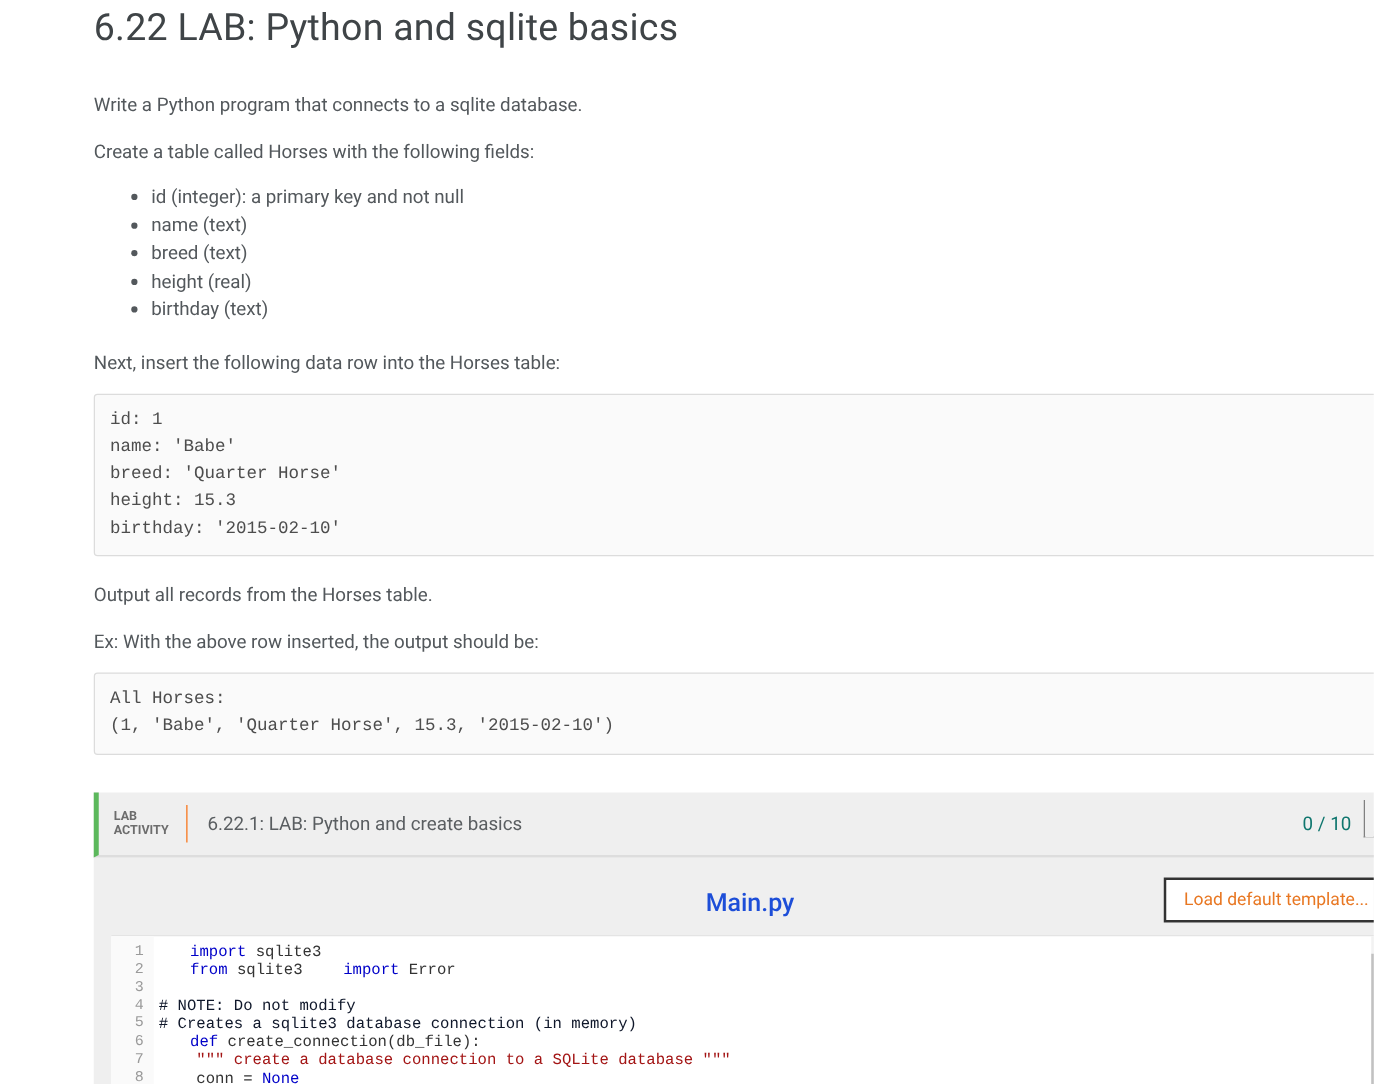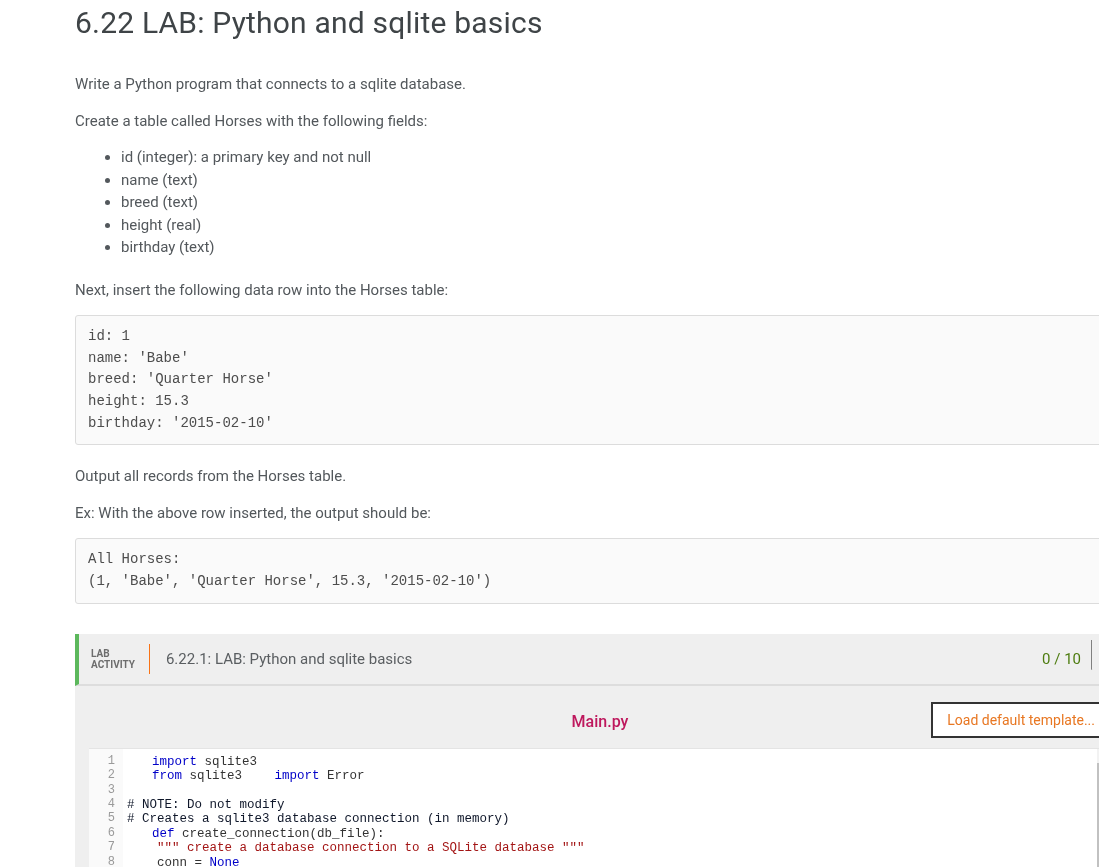--- a/index.html
+++ b/index.html
@@ -75,21 +75,21 @@
     align-items: center;
   }
   .lab-bar .lab-name {
     font-size: 15px;
     color: #5a5e61;
     padding-left: 16px;
     flex: 1;
   }
   .lab-bar .score {
     font-size: 15px;
-    color: #4d7c0f;
+    color: #0f766e;
     padding-right: 10px;
   }
   .lab-bar .bookmark {
     width: 24px;
     height: 30px;
     border: 1.5px solid #808080;
     border-top: none;
     position: relative;
     margin-right: 10px;
     margin-top: -8px;
@@ -113,23 +113,23 @@
   .editor-header {
     position: relative;
     text-align: center;
     height: 36px;
     display: flex;
     align-items: center;
     justify-content: center;
     margin-bottom: 8px;
   }
   .editor-header .filename {
-    font-size: 16px;
+    font-size: 20px;
     font-weight: 500;
-    color: #be185d;
+    color: #1d4ed8;
   }
   .load-template-btn {
     position: absolute;
     right: 0;
     top: -2px;
     background: #fff;
     border: 2px solid #333;
     color: #e87722;
     font-size: 14px;
     padding: 8px 14px;
@@ -219,21 +219,21 @@
     <p class="body-text">Ex: With the above row inserted, the output should be:</p>
 
     <pre class="code-block">All Horses:
 (1, 'Babe', 'Quarter Horse', 15.3, '2015-02-10')</pre>
 
     <div class="lab-bar">
       <div class="label-small">
           <span style="white-space:pre;">LAB
 ACTIVITY</span>
         </div>
-      <div class="lab-name">6.22.1: LAB: Python and sqlite basics</div>
+      <div class="lab-name">6.22.1: LAB: Python and create basics</div>
       <div class="score">0 / 10</div>
       <div class="bookmark"></div>
     </div>
 
     <div class="editor-wrap">
       <div class="editor-header">
         <span class="filename">Main.py</span>
         <button class="load-template-btn">Load default template...</button>
       </div>
       <div class="code-editor">

